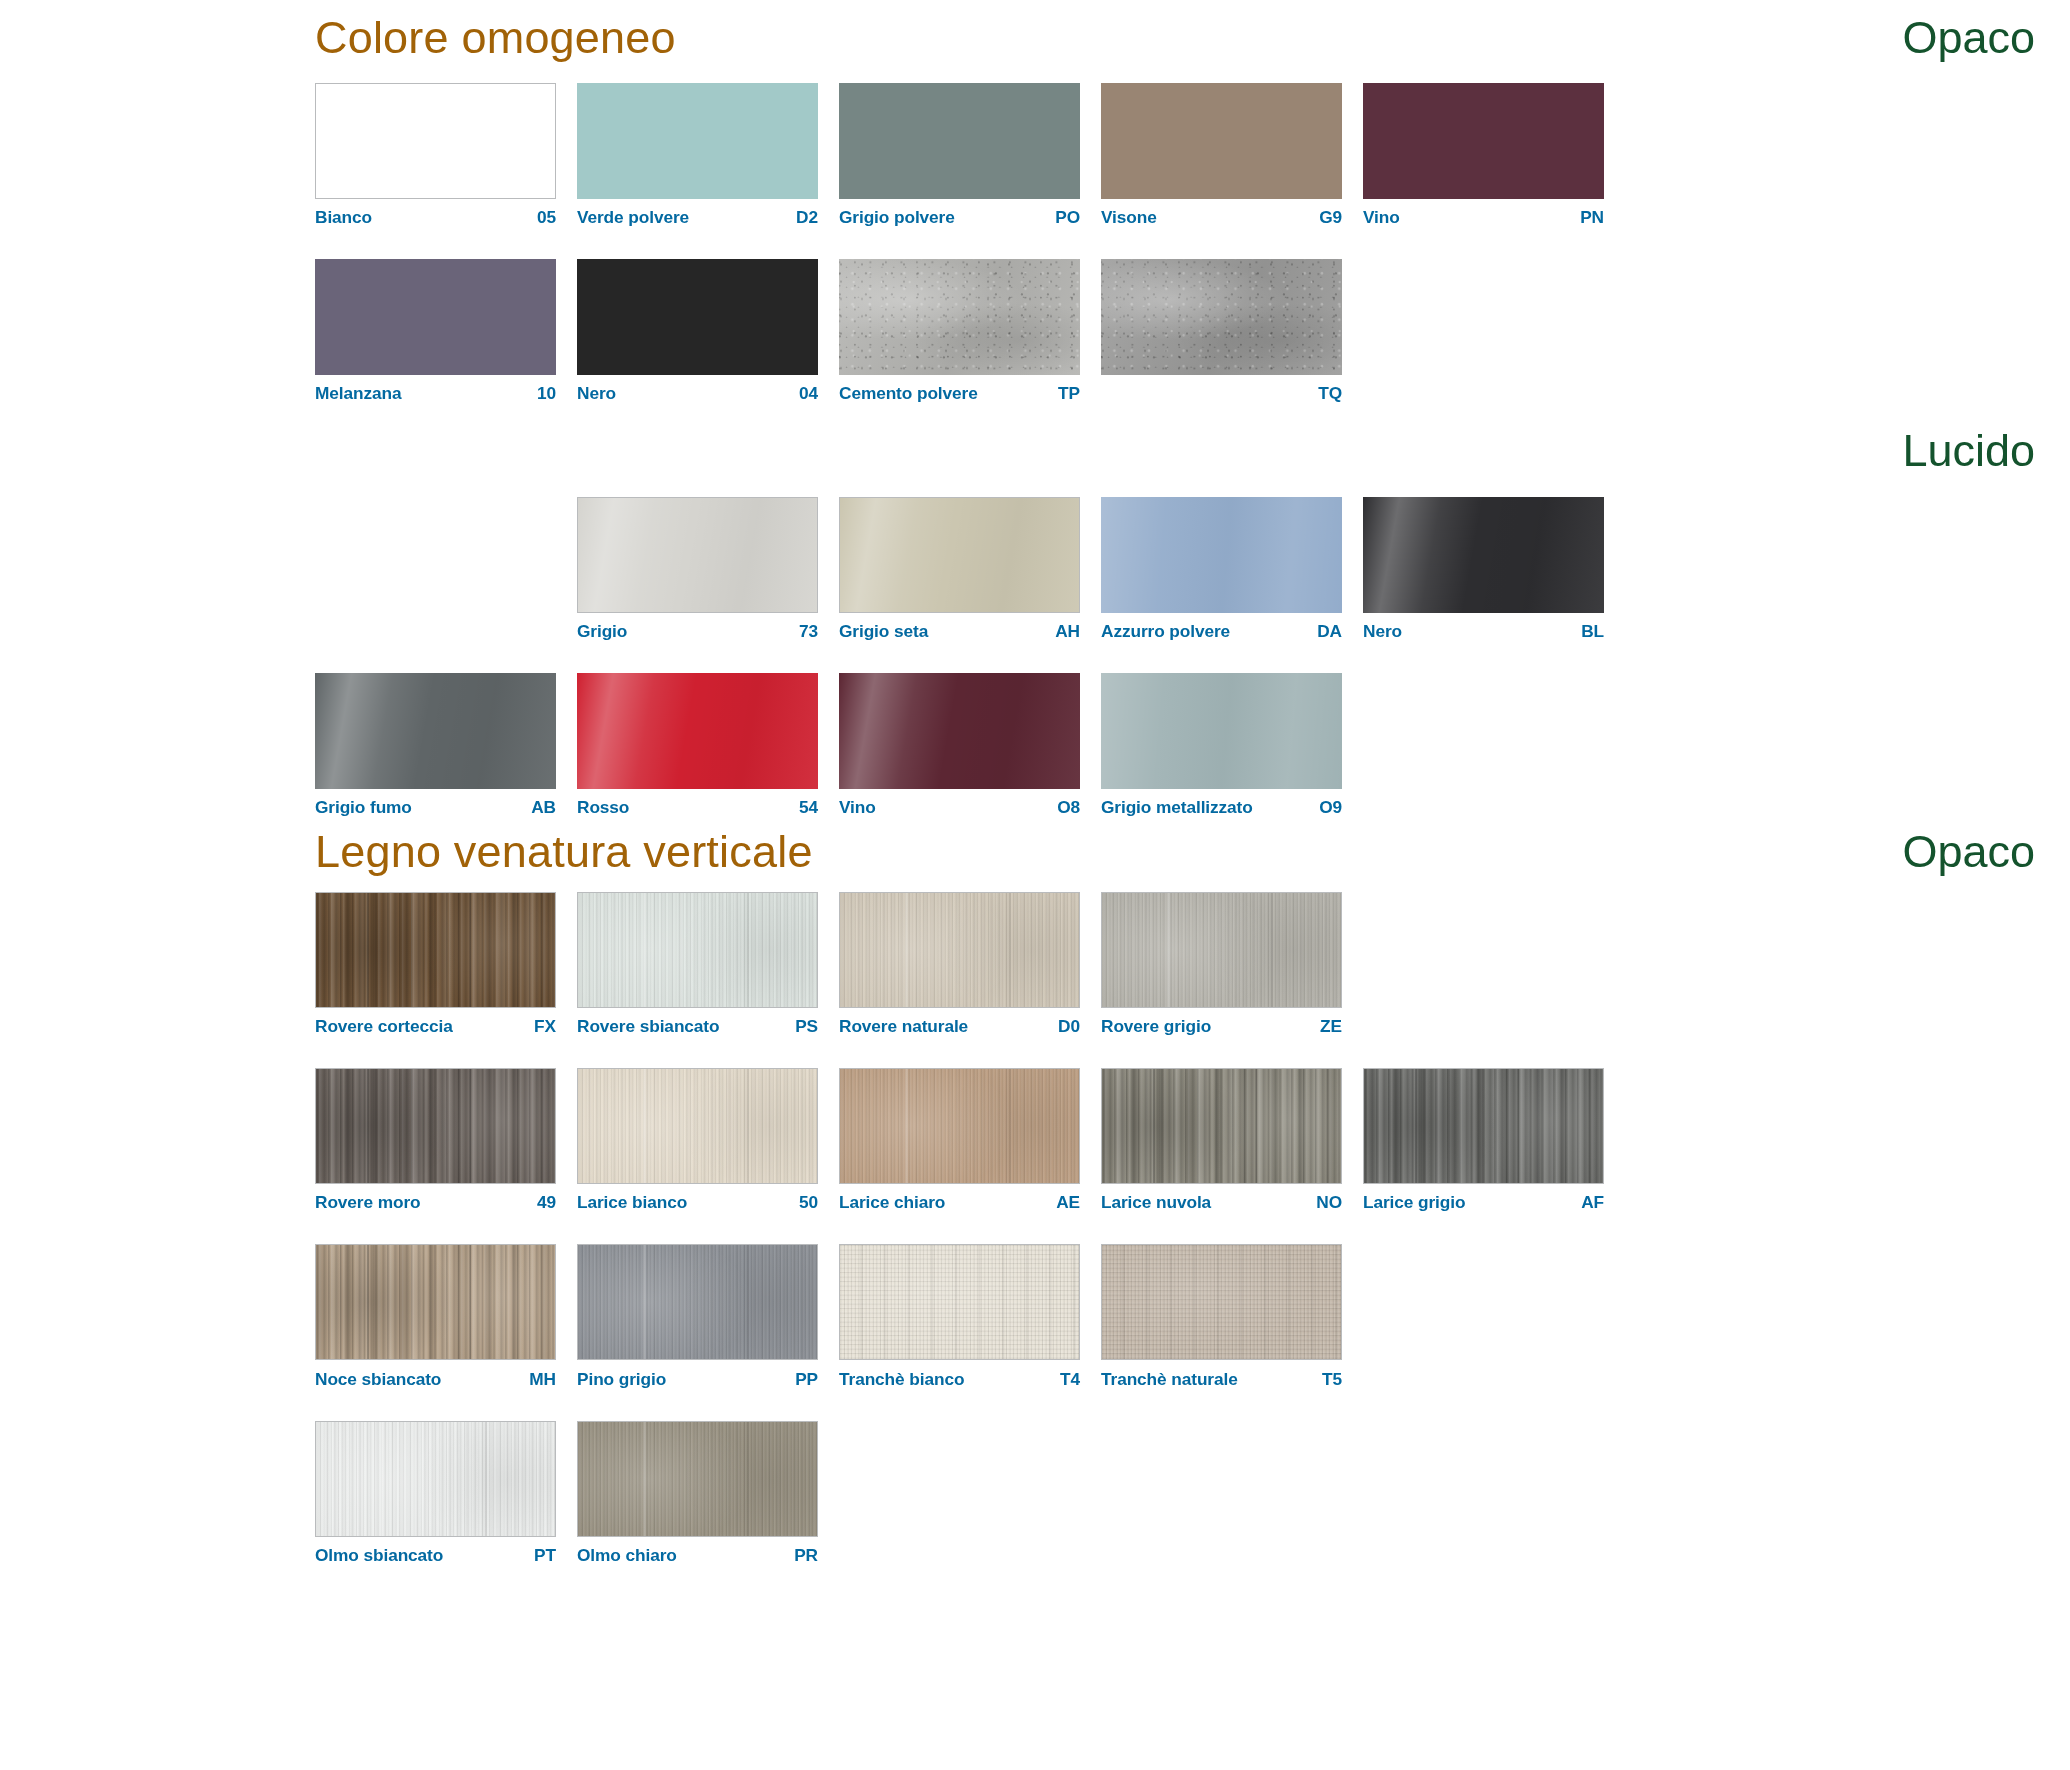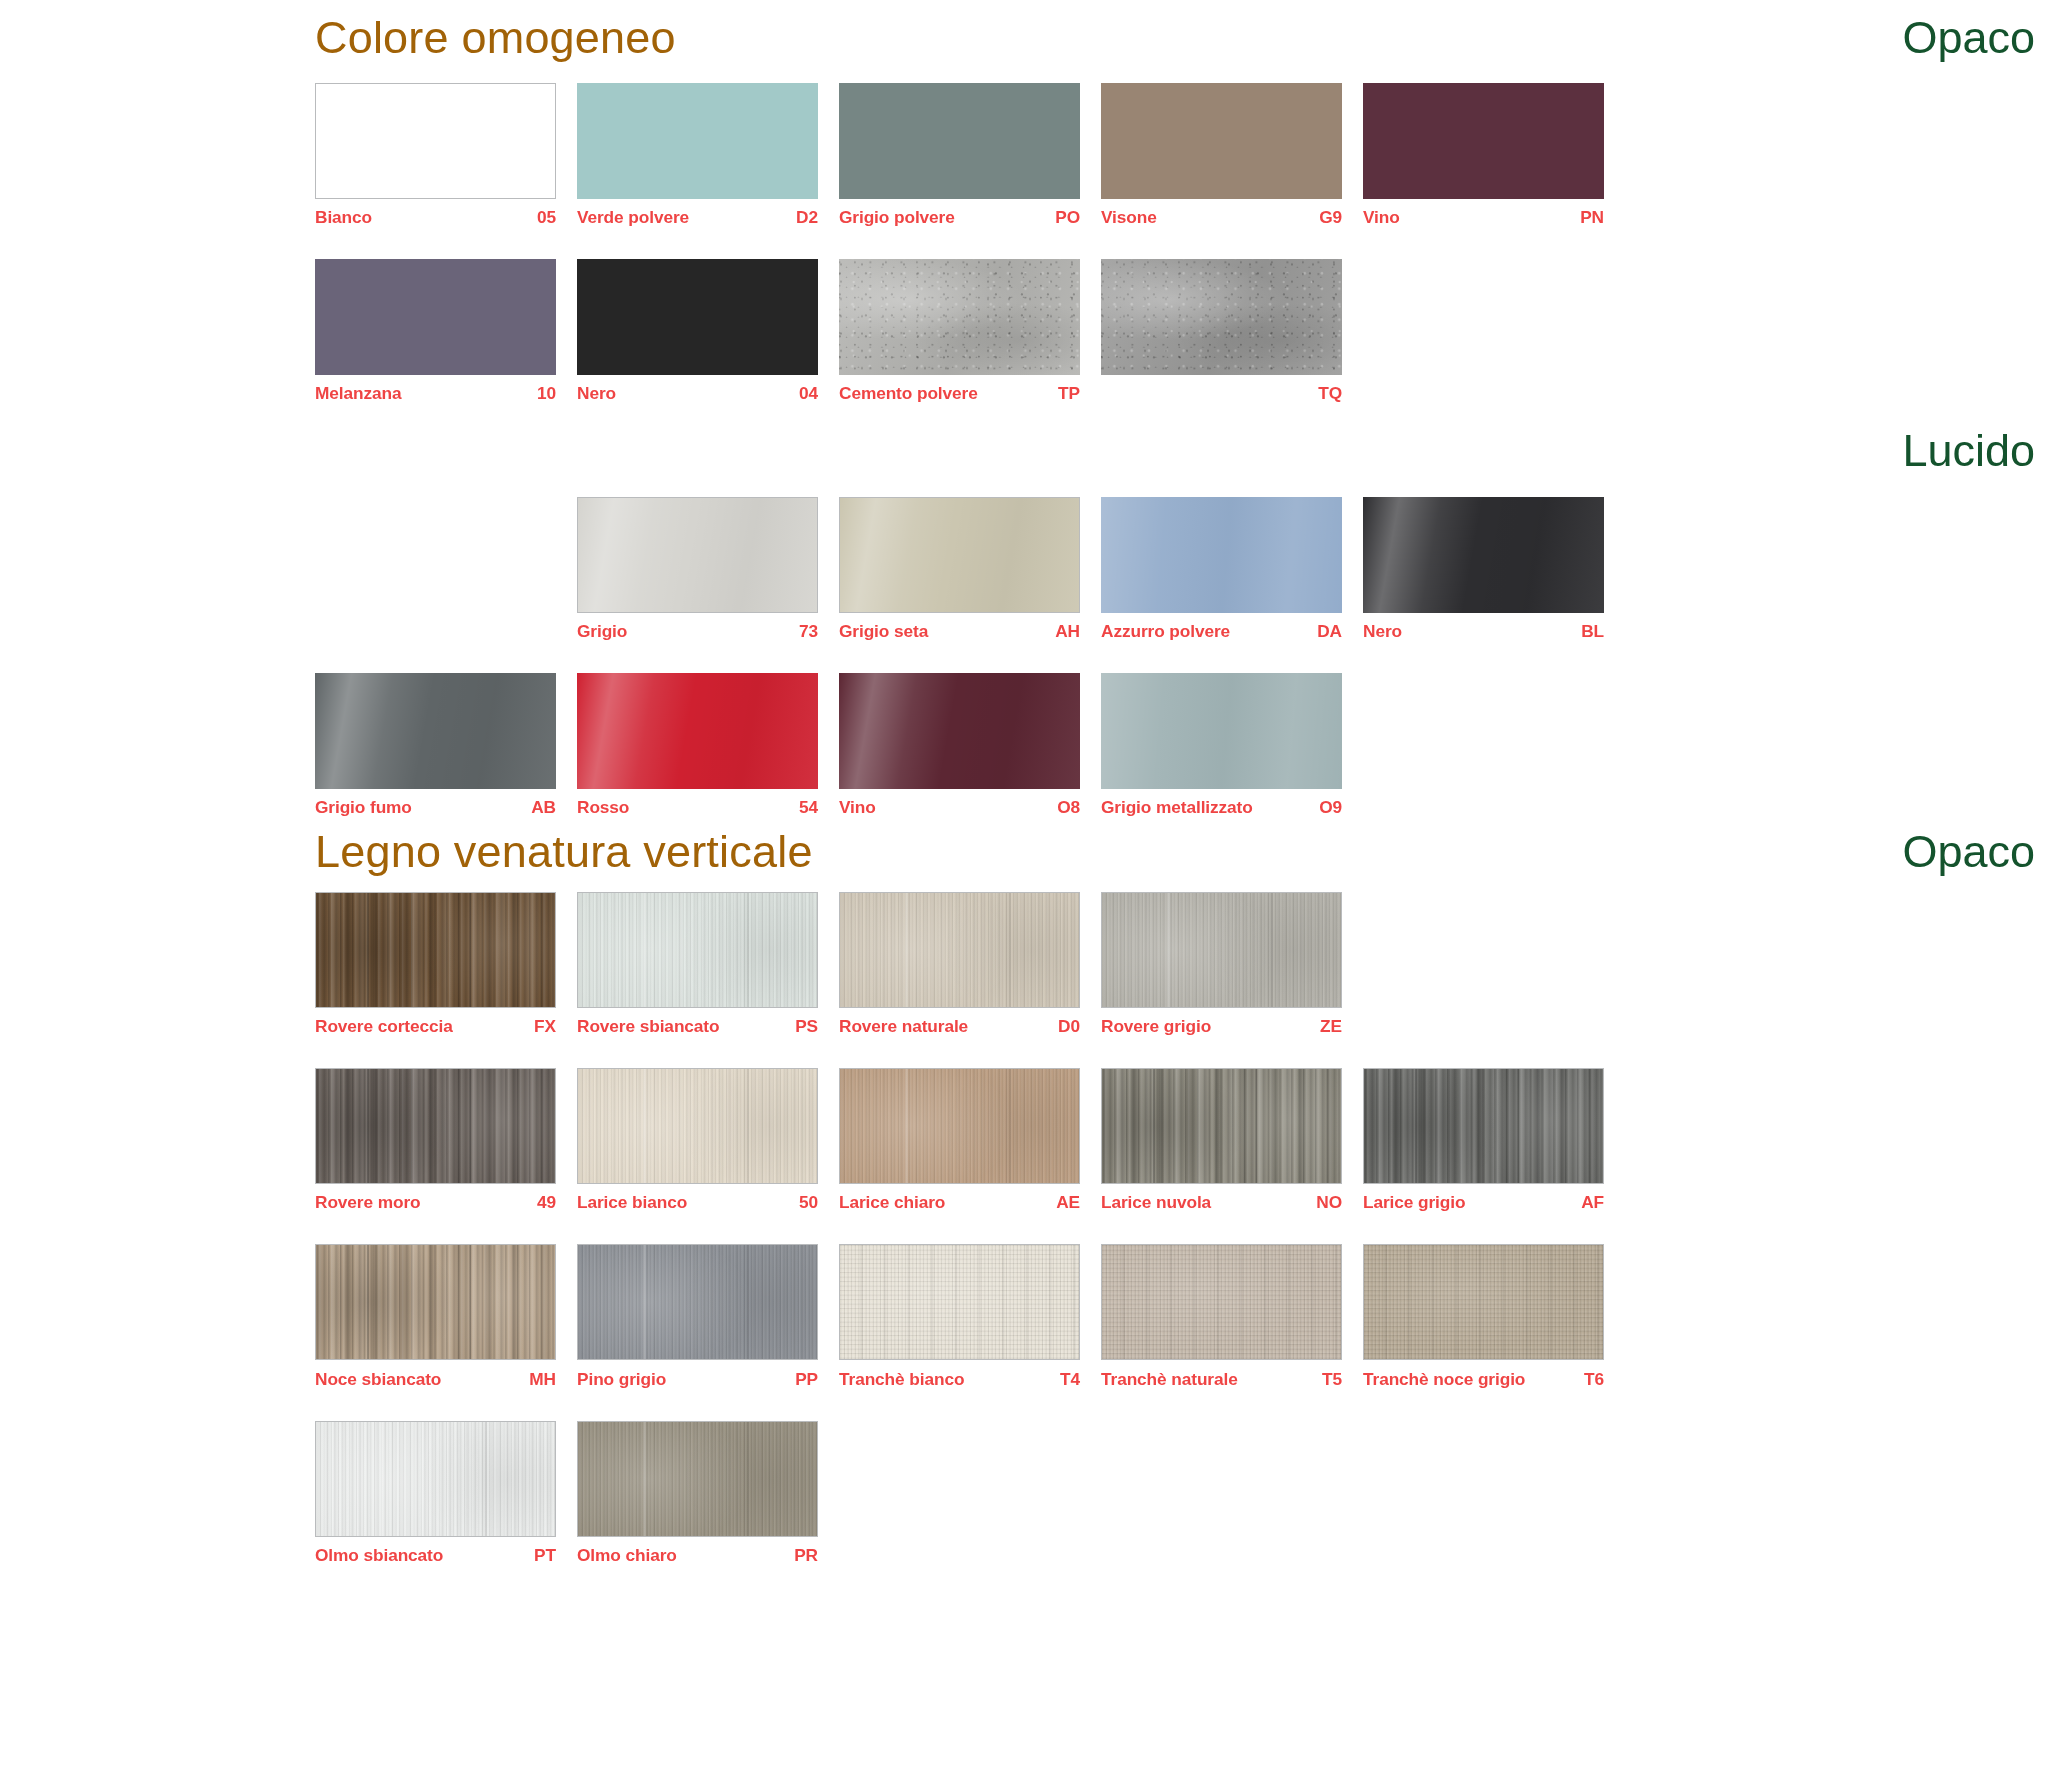--- a/index.html
+++ b/index.html
@@ -76,21 +76,21 @@
   .swatch.bordered {
     border: 0.9px solid #b9bbbd;
   }
   .swatch-caption {
     width: 241px;
     display: flex;
     justify-content: space-between;
     align-items: baseline;
     font-size: 17.3px;
     font-weight: bold;
-    color: #ef4444;
+    color: #0369a1;
     padding-top: 8.2px;
     box-sizing: border-box;
     letter-spacing: -0.1px;
   }
   .sw-name { white-space: nowrap; }
   .sw-code { white-space: nowrap; }
 
   
   .gloss::after {
     content: "";
@@ -528,27 +528,20 @@
         <span class="sw-code">T4</span>
       </div>
     </div>
     <div class="cell">
       <div class="swatch bordered tranche" style="background:#c3b7a9"></div>
       <div class="swatch-caption">
         <span class="sw-name">Tranchè naturale</span>
         <span class="sw-code">T5</span>
       </div>
     </div>
-    <div class="cell">
-      <div class="swatch bordered tranche" style="background:#b5a893"></div>
-      <div class="swatch-caption">
-        <span class="sw-name">Tranchè noce grigio</span>
-        <span class="sw-code">T6</span>
-      </div>
-    </div>
   </div>
 
   <div class="sp-34"></div>
 
   <div class="grid-row">
     <div class="cell">
       <div class="swatch bordered wood fine nodark" style="background:#eef0ef"></div>
       <div class="swatch-caption">
         <span class="sw-name">Olmo sbiancato</span>
         <span class="sw-code">PT</span>

